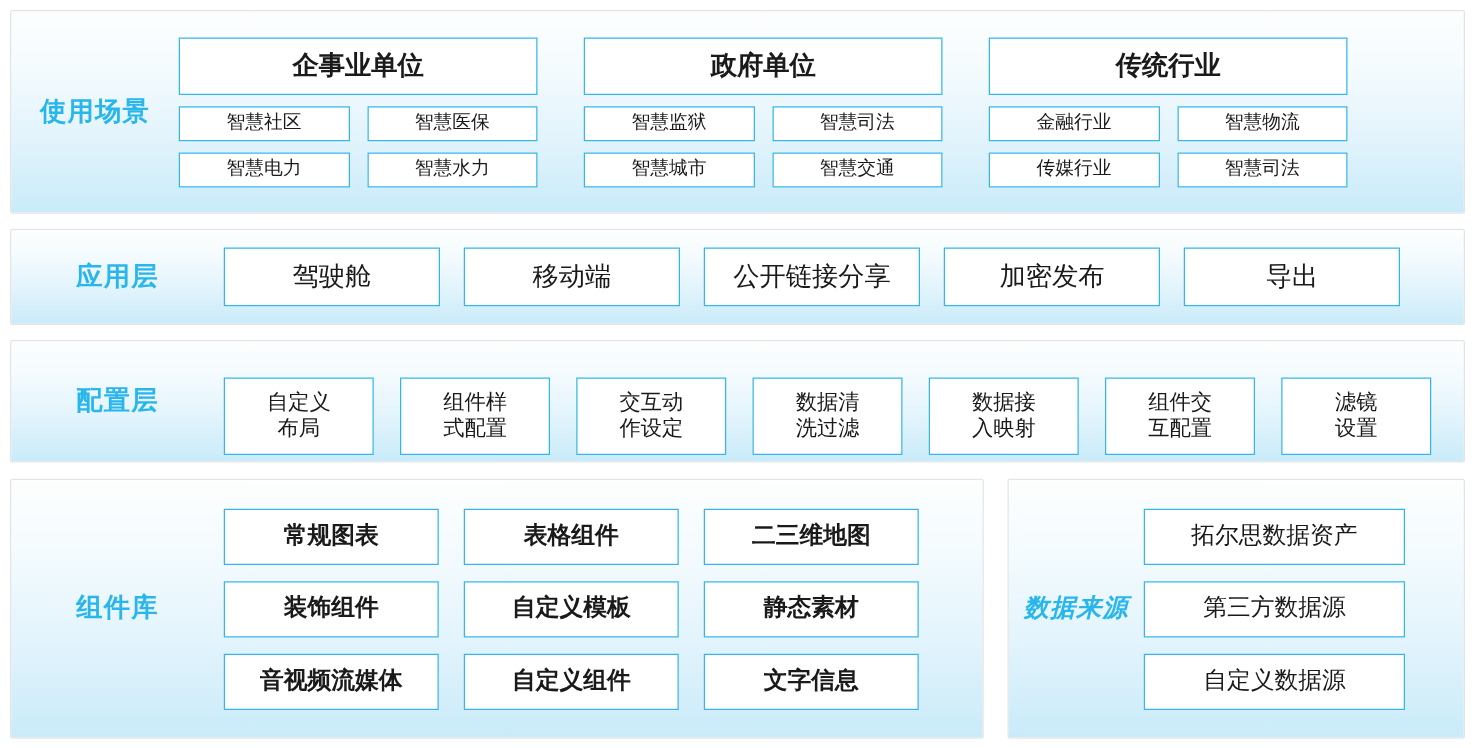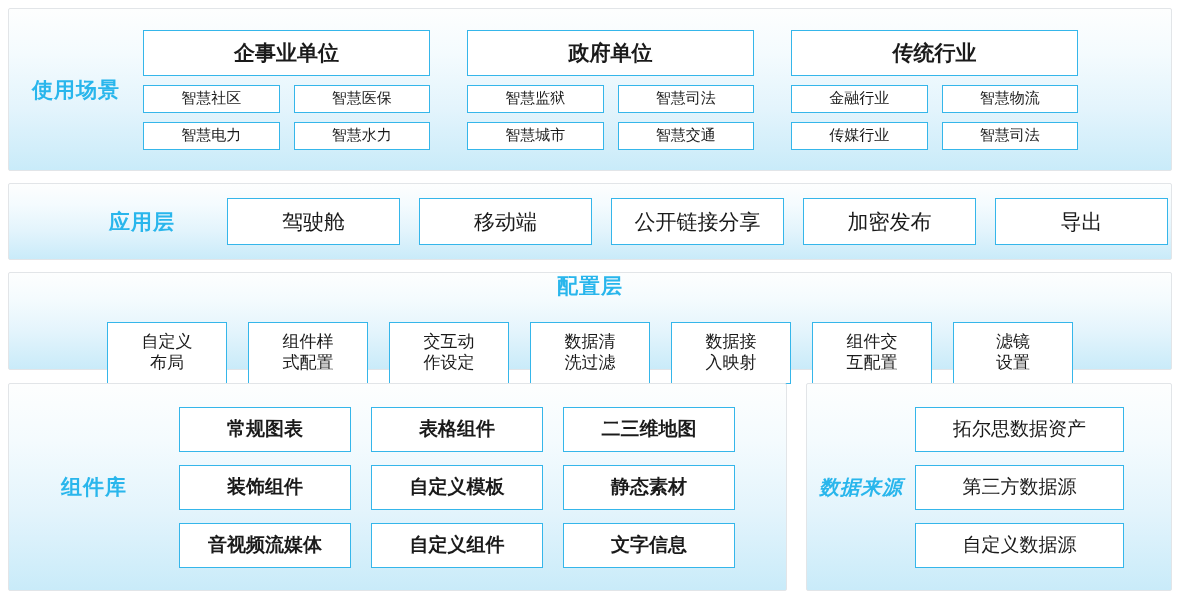--- a/index.html
+++ b/index.html
@@ -76,27 +76,27 @@
   }
   .scn-grid {
     display: grid;
     grid-template-columns: 1fr 1fr;
     gap: 9px 14px;
     font-family: Liberation Serif, serif;
   }
   .scn-cell { height: 28px; font-size: 15px; }
 
   
-  #panel-app { height: 77px; margin: 12px 8px 0 8px; padding-left: 48px; }
+  #panel-app { height: 77px; margin: 12px 8px 0 8px; }
   #panel-app .caption { width: 170px; }
   .app-boxes { display: flex; gap: 19px; }
   .app-box { width: 173px; height: 47px; font-size: 21px; }
 
   
-  #panel-config { height: 98px; margin: 12px 8px 0 8px; flex-direction: column; }
+  #panel-config { height: 98px; margin: 12px 8px 0 8px; }
   #panel-config .caption { width: 170px; }
   .config-boxes { display: flex; gap: 21px; }
   .config-box { width: 120px; height: 62px; font-size: 17px; margin-top: 24px; }
 
   
   .bottom-row {
     display: flex;
     margin: 13px 8px 0 8px;
     gap: 19px;
   }

